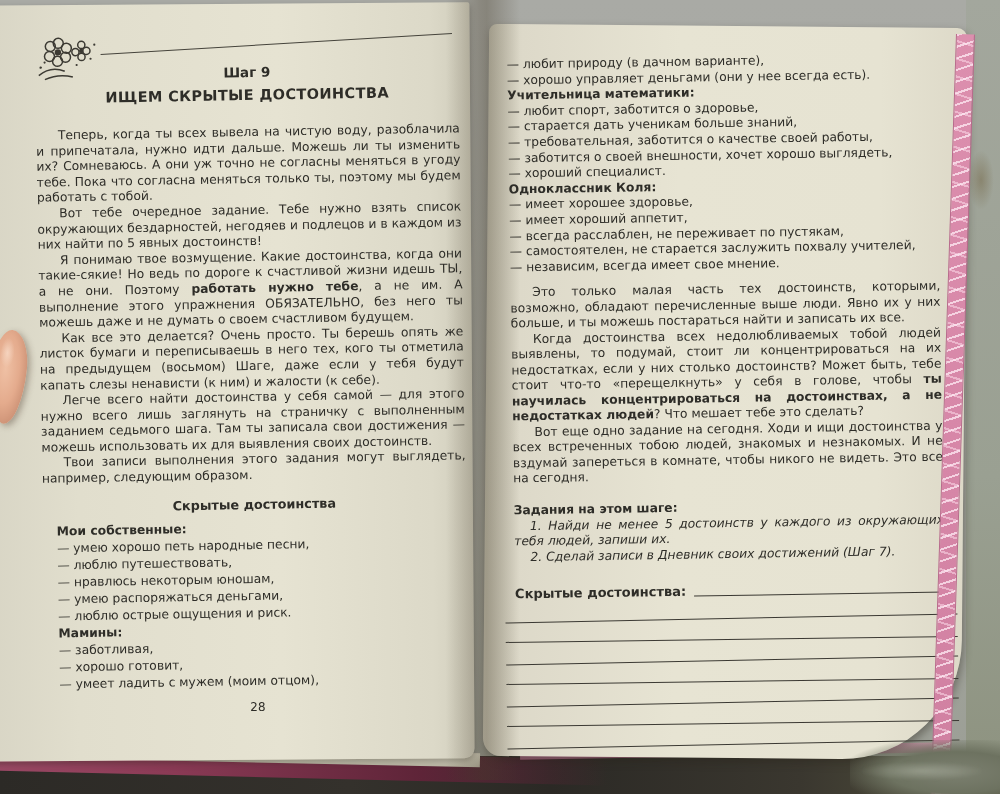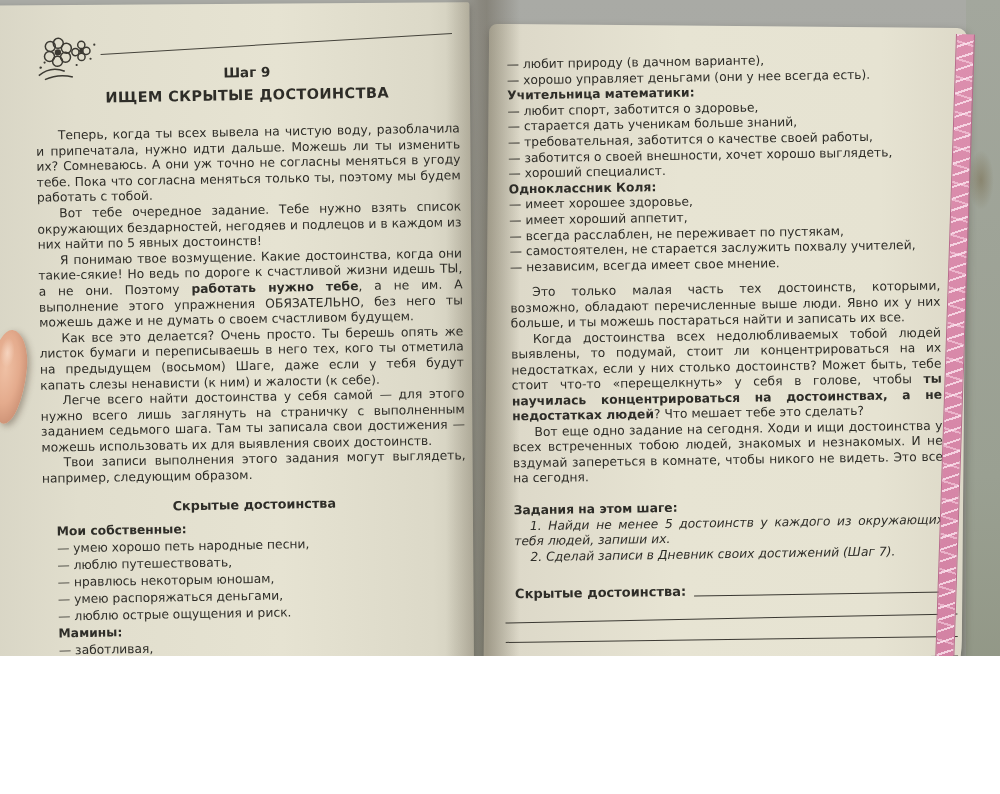--- a/index.html
+++ b/index.html
@@ -1,17 +1,17 @@
 <!DOCTYPE html>
 <html lang="ru"><head>
 <meta charset="utf-8">
 <style>
   html,body{margin:0;padding:0;}
   body{font-family:"DejaVu Sans",sans-serif;}
-  .stage{position:relative;width:1000px;height:656px;overflow:hidden;
+  .stage{position:relative;width:1000px;height:794px;overflow:hidden;
          background:linear-gradient(180deg,#a9aaa5 0%,#a5a7a0 55%,#9b9e95 100%);}
 
   
   .bg-right{position:absolute;right:0;top:0;width:34px;height:794px;
             background:linear-gradient(180deg,#a3a79d 0%,#9aa092 60%,#8d927f 100%);}
   .stain-top-right{position:absolute;right:6px;top:150px;width:26px;height:60px;border-radius:50%;
             background:radial-gradient(ellipse at center,rgba(110,95,60,.45),rgba(110,95,60,0) 70%);}
   .bottom-shadow{position:absolute;left:0;top:756px;width:1000px;height:38px;
             background:linear-gradient(90deg,#2c2a26 0%,#34312c 35%,#2b2925 55%,#3a372f 80%,#55543f 100%);}
   .maroon-strip{position:absolute;left:-12px;top:752px;width:620px;height:26px;

